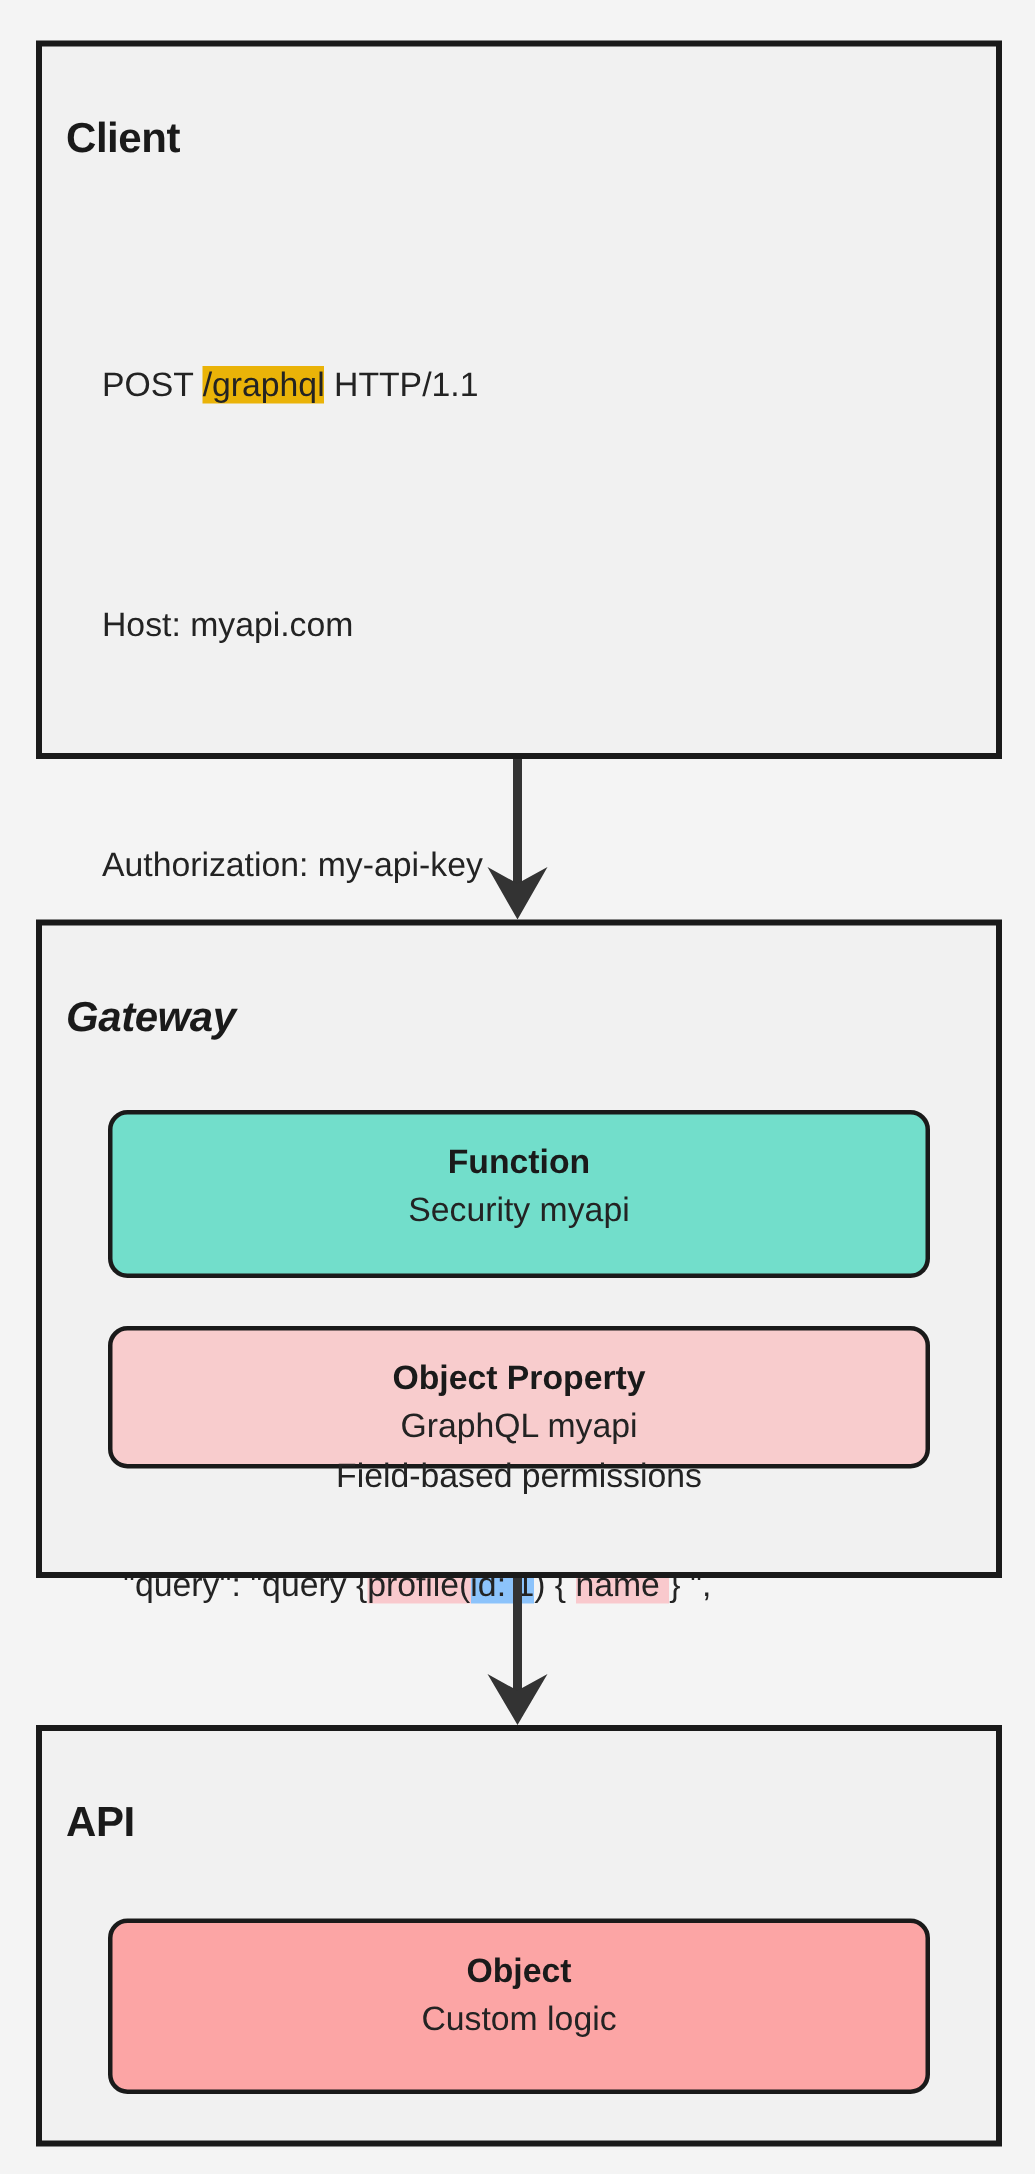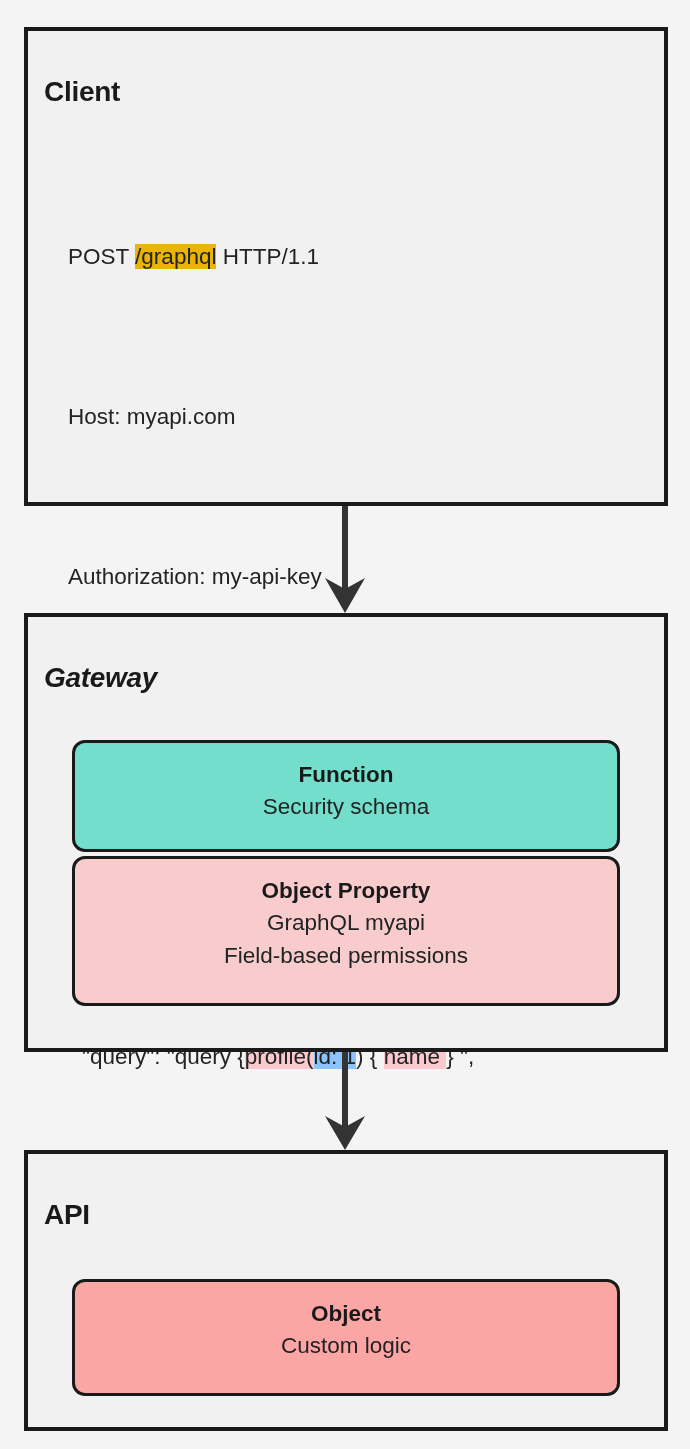--- a/index.html
+++ b/index.html
@@ -80,22 +80,22 @@
     font-weight: normal;
     color: #232323;
     line-height: 33px;
   }
   #pill-function {
     top: 740px;
     height: 112px;
     background: #72decb;
   }
   #pill-object-property {
-    top: 856px;
-    height: 150px;
+    top: 884px;
+    height: 95px;
     background: #f8cccd;
   }
   #pill-object {
     top: 1279px;
     height: 117px;
     background: #fca5a5;
   }
 
   
   .arrow {
@@ -137,21 +137,21 @@
     <line x1="23" y1="0" x2="23" y2="86" stroke="#333333" stroke-width="6"></line>
     <path d="M 23 107 L 3 72 L 23 83 L 43 72 Z" fill="#333333"></path>
   </svg>
 
   <div class="node-box" id="gateway-box">
     <div class="box-title">Gateway</div>
   </div>
 
   <div class="pill" id="pill-function">
     <div class="pill-title">Function</div>
-    <div class="pill-line">Security schema</div>
+    <div class="pill-line">Security myapi</div>
   </div>
 
   <div class="pill" id="pill-object-property">
     <div class="pill-title">Object Property</div>
     <div class="pill-line">GraphQL myapi</div>
     <div class="pill-line">Field-based permissions</div>
   </div>
 
   <svg class="arrow" id="arrow-gateway-api" viewBox="0 0 46 99">
     <line x1="23" y1="0" x2="23" y2="78" stroke="#333333" stroke-width="6"></line>

